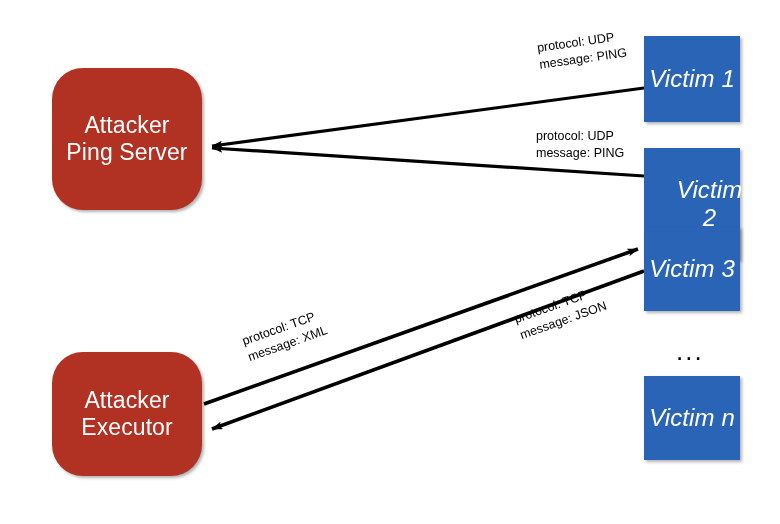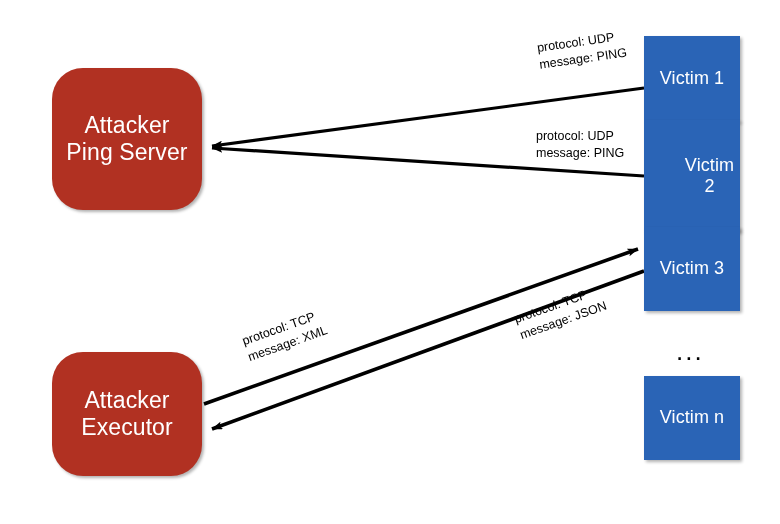--- a/index.html
+++ b/index.html
@@ -30,22 +30,23 @@
     user-select: none;
   }
   .node-red {
     background: #b13122;
     font-size: 23px;
     letter-spacing: 0.1px;
     border-radius: 31px;
   }
   .node-blue {
     background: #2a64b6;
-    font-size: 18px;
+    font-size: 24px;
     letter-spacing: 0.1px;
+    font-style: italic;
   }
   .node-label {
     display: block;
     white-space: pre-line;
   }
   .edge-layer {
     position: absolute;
     left: 0;
     top: 0;
     width: 780px;
@@ -97,21 +98,21 @@
 
   <div class="node node-red" style="left:52px; top:352px; width:150px; height:124px;">
     <span class="node-label">Attacker
 Executor</span>
   </div>
 
   <div class="node node-blue" style="left:644px; top:36px; width:96px; height:86px;">
     <span class="node-label">Victim 1</span>
   </div>
 
-  <div class="node node-blue" style="left:644px; top:120px; width:96px; height:112px;padding-left:35px;">
+  <div class="node node-blue" style="left:644px; top:148px; width:96px; height:112px;padding-left:35px;">
     <span class="node-label">Victim 2</span>
   </div>
 
   <div class="node node-blue" style="left:644px; top:227px; width:96px; height:84px;">
     <span class="node-label">Victim 3</span>
   </div>
 
   <div class="node node-blue" style="left:644px; top:376px; width:96px; height:84px;">
     <span class="node-label">Victim n</span>
   </div>

